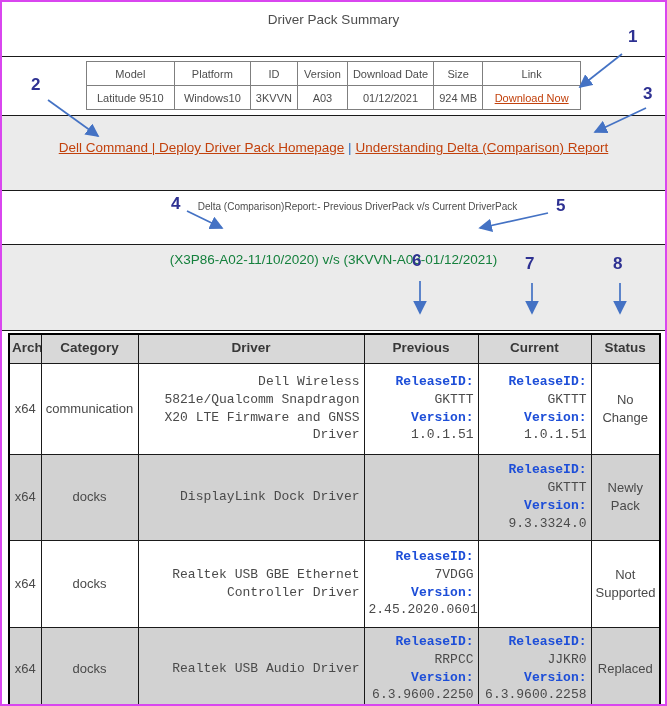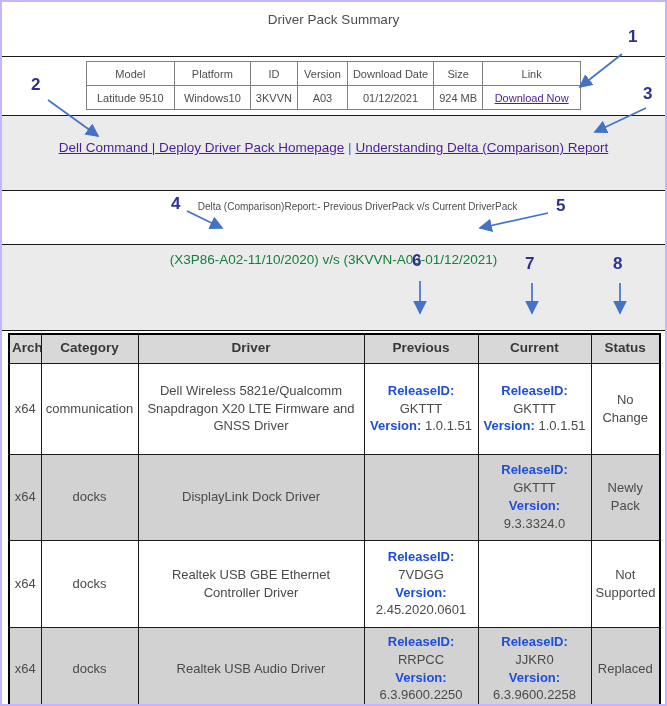--- a/index.html
+++ b/index.html
@@ -1,19 +1,19 @@
 <!DOCTYPE html>
 <html><head>
 <meta charset="utf-8">
 <style>
   * { margin:0; padding:0; box-sizing:border-box; }
   body { background:#fff; }
   .page {
     position:relative; width:667px; height:706px;
-    border:2px solid #c4b5fd; background:#fff; overflow:hidden;
+    border:2px solid #d946ef; background:#fff; overflow:hidden;
     font-family:"Liberation Sans","DejaVu Sans",sans-serif;
     color:#4a4a4a;
   }
   .band { width:100%; border-bottom:1px solid #1a1a1a; }
   .band-title   { height:55px; background:#fff; }
   .band-model   { height:55px; background:#fff; }
   .band-links   { height:75px; background:#ebebeb; }
   .band-delta   { height:54px; background:#fff; }
   .band-compare { height:86px; background:#ebebeb; }
   .band-table   { height:386px; background:#fff; border-bottom:none; overflow:hidden; }
@@ -22,21 +22,21 @@
 
   
   .summary-table {
     border-collapse:collapse; margin:4px auto 0; table-layout:fixed;
     font-size:11px; color:#4d4d4d;
   }
   .summary-table td, .summary-table th {
     border:1px solid #7f7f7f; height:24px; padding:0 5px;
     text-align:center; font-weight:normal; white-space:nowrap;
   }
-  .link-blue { color:#4c1d95; text-decoration:underline; cursor:pointer; }
+  .link-blue { color:#c2410c; text-decoration:underline; cursor:pointer; }
 
   .links-line { text-align:center; padding-top:24px; font-size:13.5px; }
   .links-line .sep { color:#2e6fc0; text-decoration:underline; }
 
   .delta-heading { text-align:center; padding-top:10px; font-size:10px; color:#4d4d4d;padding-left:48px; }
   .compare-line  { text-align:center; padding-top:7px;  font-size:13.5px; color:#15803d; }
 
   
   .driver-table {
     border-collapse:collapse; margin:2px 0 0 6px; width:651px; table-layout:fixed;
@@ -44,21 +44,21 @@
   }
   .driver-table th, .driver-table td {
     border:1px solid #1a1a1a; vertical-align:middle;
     padding:3px 4px; line-height:1.38; overflow:hidden;
   }
   .driver-table thead th {
     background:#d8d8d8; font-weight:bold; color:#383838;
     height:29px; text-align:center; font-size:13.5px; padding:2px;margin-top:15px;
   }
   .driver-table td.c { text-align:center; }
-  .driver-table td.l { text-align:center; }
+  .driver-table td.l { text-align:right;font-family:Liberation Mono, monospace; }
   tr.row-gray td { background:#d2d2d2; }
   .driver-table b { color:#1d4ed8; }
 
   
   .arrows { position:absolute; left:0; top:0; pointer-events:none; }
   .annot-num {
     position:absolute; font-size:17px; font-weight:bold; color:#2e3192;
     line-height:1; pointer-events:none;
   }
 </style>

